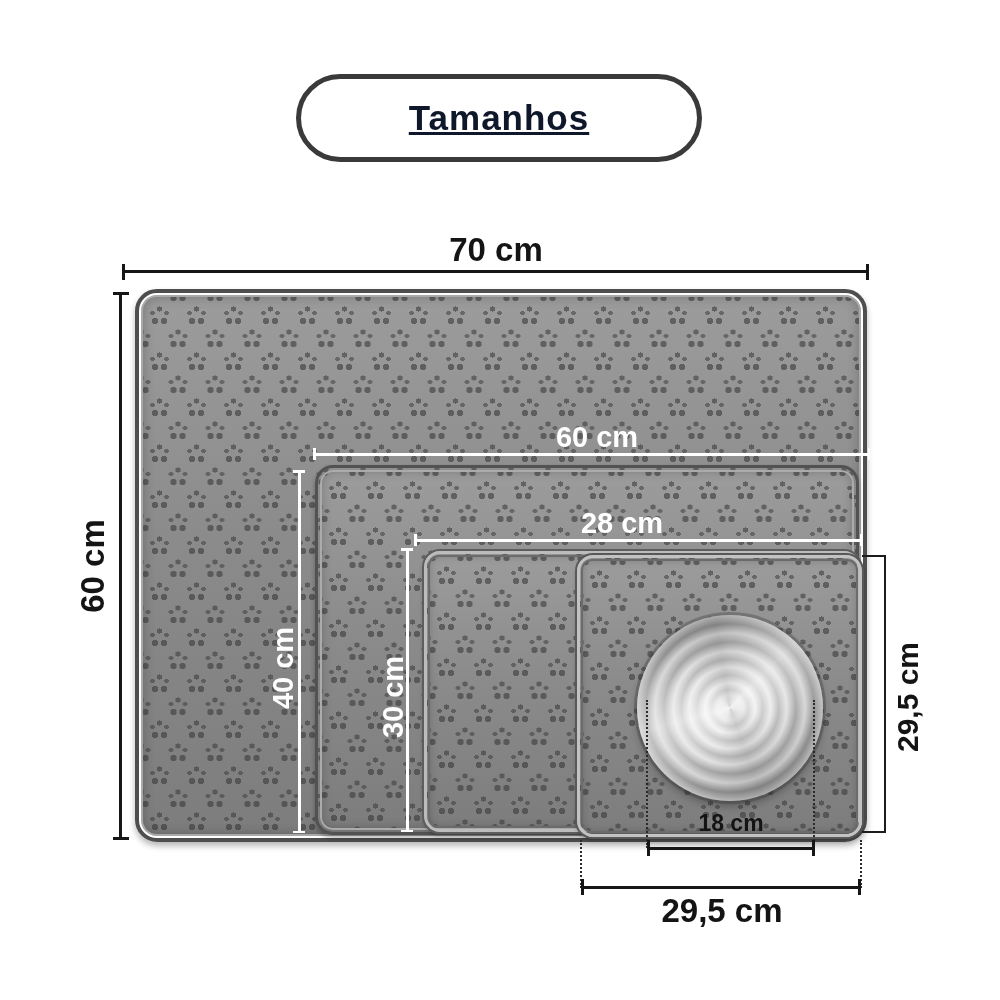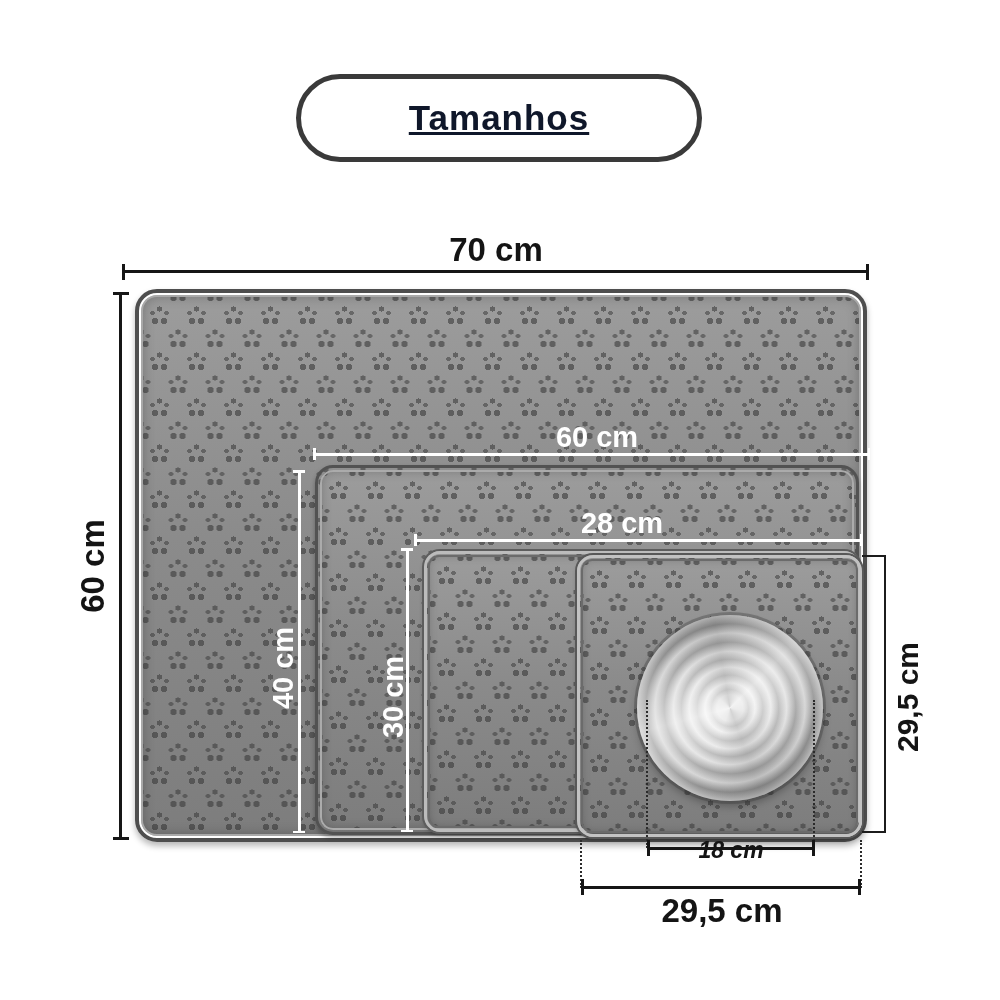--- a/index.html
+++ b/index.html
@@ -151,20 +151,20 @@
   <div class="lbl white rot fs-mid" style="left:393px;top:697px;">30 cm</div>
 
   <div class="bowl"></div>
 
   <div class="bracket-right" style="left:862px;top:555px;width:24px;height:278px;"></div>
   <div class="lbl rot" style="left:908px;top:697px;font-size:30px;">29,5 cm</div>
 
   <div class="dotted-v" style="left:646px;top:700px;height:148px;"></div>
   <div class="dotted-v" style="left:813px;top:700px;height:148px;"></div>
   <div class="dim dim-h" style="left:647px;top:847px;width:168px;height:2.5px;"></div>
-  <div class="lbl fs-sm" style="left:731px;top:850px;font-style:italic;">18 cm</div>
+  <div class="lbl fs-sm" style="left:731px;top:823px;">18 cm</div>
 
   <div class="dotted-v" style="left:580px;top:840px;height:48px;"></div>
   <div class="dotted-v" style="left:860px;top:840px;height:48px;"></div>
   <div class="dim dim-h" style="left:581px;top:886px;width:280px;height:2.5px;"></div>
   <div class="lbl fs-big" style="left:722px;top:910px;">29,5 cm</div>
 
 </div>
 
 </body></html>

